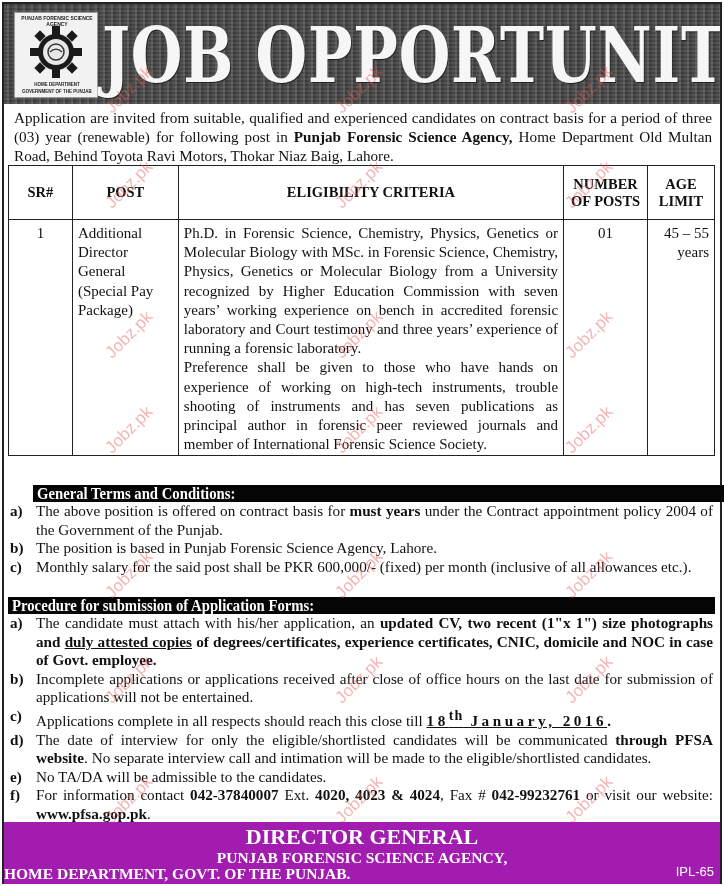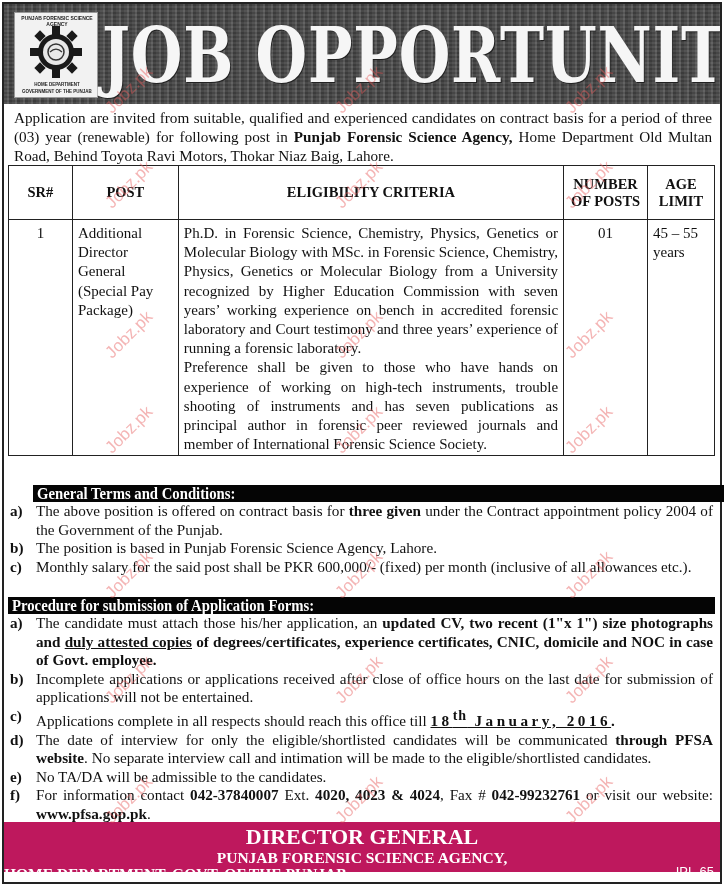--- a/index.html
+++ b/index.html
@@ -52,42 +52,42 @@
     font-family: "Liberation Serif", serif;
     padding-left: 40px;
   }
   .job-table th, .job-table td { border: 1.5px solid #222; vertical-align: top; }
   .job-table th { font: bold 14.5px/17px "Liberation Serif", serif; text-align: center; vertical-align: middle; height: 54px; }
   .job-table td { font: 15px/19.2px "Liberation Serif", serif; padding: 4px 5px 1px 5px; }
   .c-sr { width: 64px; text-align: center; }
   .c-post { width: 106px; font-weight: bold; }
   .c-elig { width: 386px; text-align: justify; }
   .c-num { width: 84px; text-align: center; }
-  .c-age { width: 67px; text-align: left; }
+  .c-age { width: 67px; text-align: right; }
   .elig-p { text-align: justify; }
 
   
   .sec-bar {
     position: absolute; left: 8px; width: 707px; height: 17px; background: #050505;
     color: #fff; font: bold 16px/17px "Liberation Serif", serif; padding-left: 4px;
   }
   .sec-bar span { display: inline-block; transform: scaleX(0.92); transform-origin: left; }
 
   .list { position: absolute; left: 10px; width: 703px; font: 15.2px/18.6px "Liberation Serif", serif; }
   .li { display: flex; }
   .li-mark { width: 26px; flex: none; font-weight: bold; }
   .li-text { flex: 1; text-align: justify; }
   .li-text b { font-weight: bold; }
   .u { text-decoration: underline; font-weight: bold; }
   .date { font-weight: bold; letter-spacing: 3.5px; text-decoration: underline; }
   .date sup { font-size: 14px; letter-spacing: 1px; }
 
   
   .footer {
-    position: absolute; left: 4px; top: 822px; width: 716px; height: 50px; background: #be185d; color: #fff;
+    position: absolute; left: 4px; top: 822px; width: 716px; height: 62px; background: #a21caf; color: #fff;
   }
   .f1 { position: absolute; left: 0; top: 3px; width: 716px; text-align: center;
     font: bold 22px/24px "Liberation Serif", serif; }
   .f2 { position: absolute; left: 0; top: 27px; width: 716px; text-align: center;
     font: bold 15.5px/17px "Liberation Serif", serif; }
   .f3 { position: absolute; left: 0; top: 43px; width: 716px; text-align: left;
     font: bold 15.5px/17px "Liberation Serif", serif; }
   .ipl { position: absolute; right: 6px; top: 42px; font: 13px "Liberation Sans", sans-serif; color: #fff; }
 
   
@@ -149,45 +149,45 @@
       <td class="c-num">01</td>
       <td class="c-age">45 – 55 years</td>
     </tr>
   </tbody>
 </table>
 
 <div class="sec-bar" style="top:485px;margin-left:25px;"><span>General Terms and Conditions:</span></div>
 <div class="list" style="top:502px;">
   <div class="li">
     <span class="li-mark">a)</span>
-    <span class="li-text"><span>The above position is offered on contract basis for </span><b>three given</b><span> under the Contract appointment policy 2004 of the Government of the Punjab.</span></span>
+    <span class="li-text"><span>The above position is offered on contract basis for </span><b>must years</b><span> under the Contract appointment policy 2004 of the Government of the Punjab.</span></span>
   </div>
   <div class="li">
     <span class="li-mark">b)</span>
     <span class="li-text">The position is based in Punjab Forensic Science Agency, Lahore.</span>
   </div>
   <div class="li">
     <span class="li-mark">c)</span>
     <span class="li-text">Monthly salary for the said post shall be PKR 600,000/- (fixed) per month (inclusive of all allowances etc.).</span>
   </div>
 </div>
 
 <div class="sec-bar" style="top:597px;"><span>Procedure for submission of Application Forms:</span></div>
 <div class="list" style="top:614px;">
   <div class="li">
     <span class="li-mark">a)</span>
-    <span class="li-text"><span>The candidate must attach those his/her application, an </span><b>updated CV, two recent (1"x 1") size photographs and </b><span class="u">duly attested copies</span><b> of degrees/certificates, experience certificates, CNIC, domicile and NOC in case of Govt. employee.</b></span>
+    <span class="li-text"><span>The candidate must attach with his/her application, an </span><b>updated CV, two recent (1"x 1") size photographs and </b><span class="u">duly attested copies</span><b> of degrees/certificates, experience certificates, CNIC, domicile and NOC in case of Govt. employee.</b></span>
   </div>
   <div class="li">
     <span class="li-mark">b)</span>
     <span class="li-text">Incomplete applications or applications received after close of office hours on the last date for submission of applications will not be entertained.</span>
   </div>
   <div class="li">
     <span class="li-mark">c)</span>
-    <span class="li-text"><span>Applications complete in all respects should reach this office till </span><span class="date"><span>18</span><sup>th</sup><span> January, 2016</span></span><b>.</b></span>
+    <span class="li-text"><span>Applications complete in all respects should reach this close till </span><span class="date"><span>18</span><sup>th</sup><span> January, 2016</span></span><b>.</b></span>
   </div>
   <div class="li">
     <span class="li-mark">d)</span>
     <span class="li-text"><span>The date of interview for only the eligible/shortlisted candidates will be communicated </span><b>through PFSA website</b><span>. No separate interview call and intimation will be made to the eligible/shortlisted candidates.</span></span>
   </div>
   <div class="li">
     <span class="li-mark">e)</span>
     <span class="li-text">No TA/DA will be admissible to the candidates.</span>
   </div>
   <div class="li">

